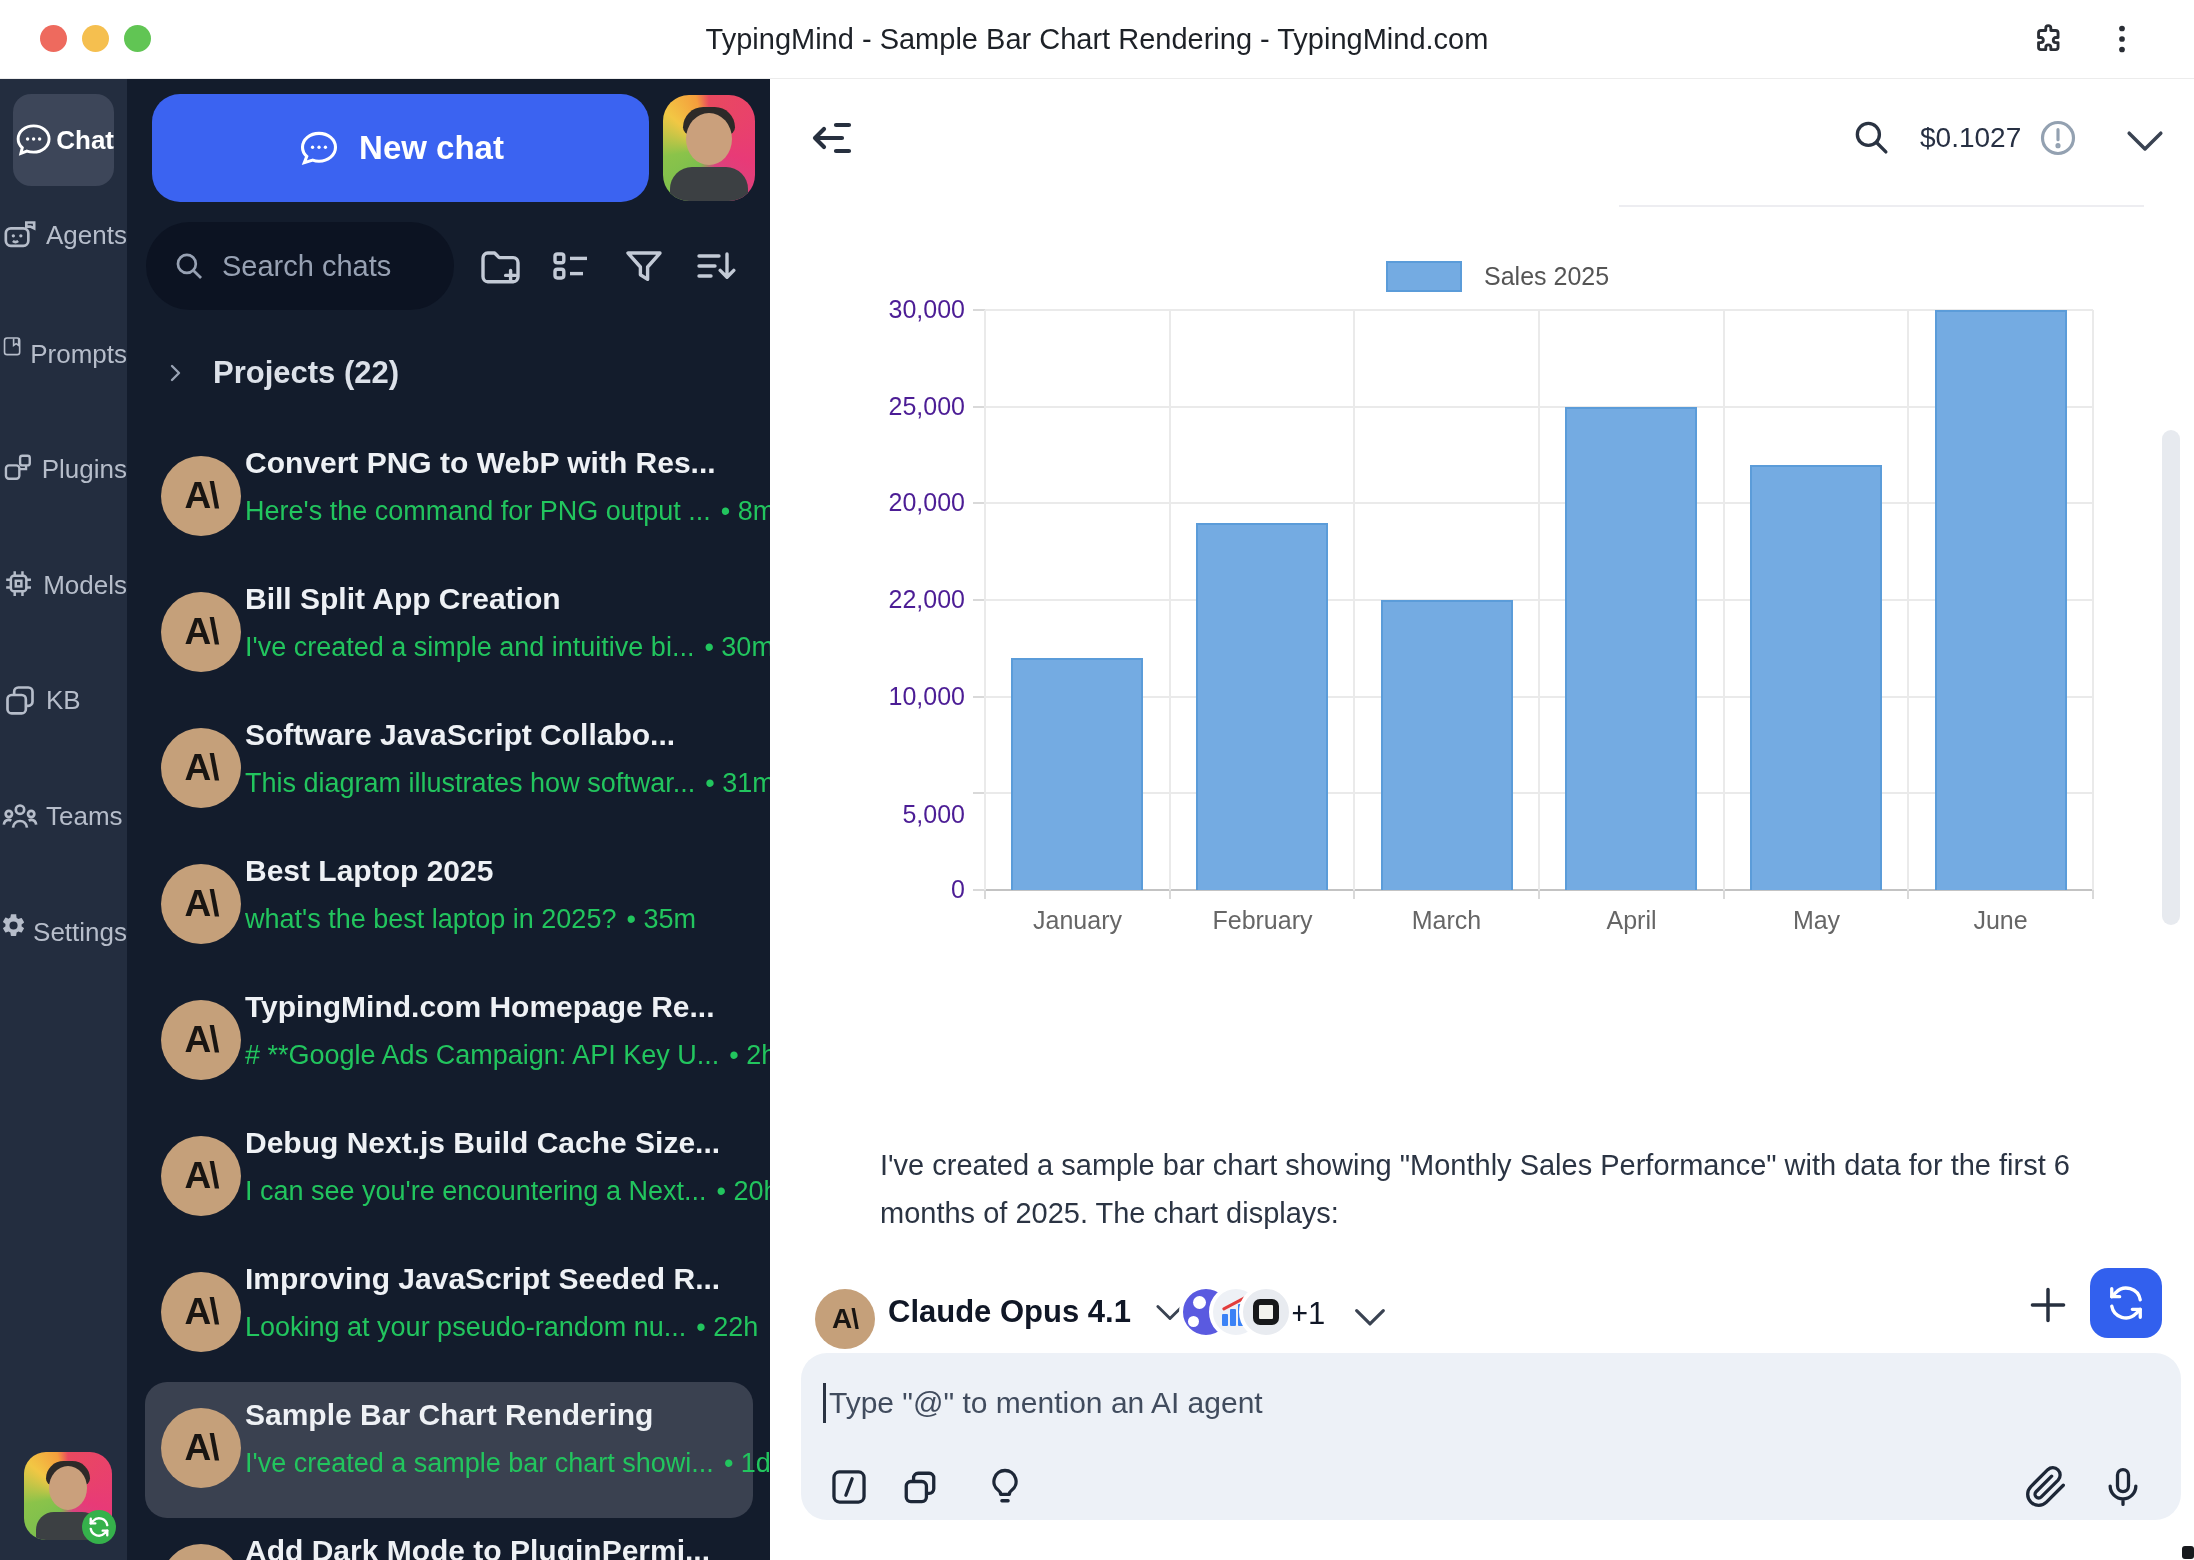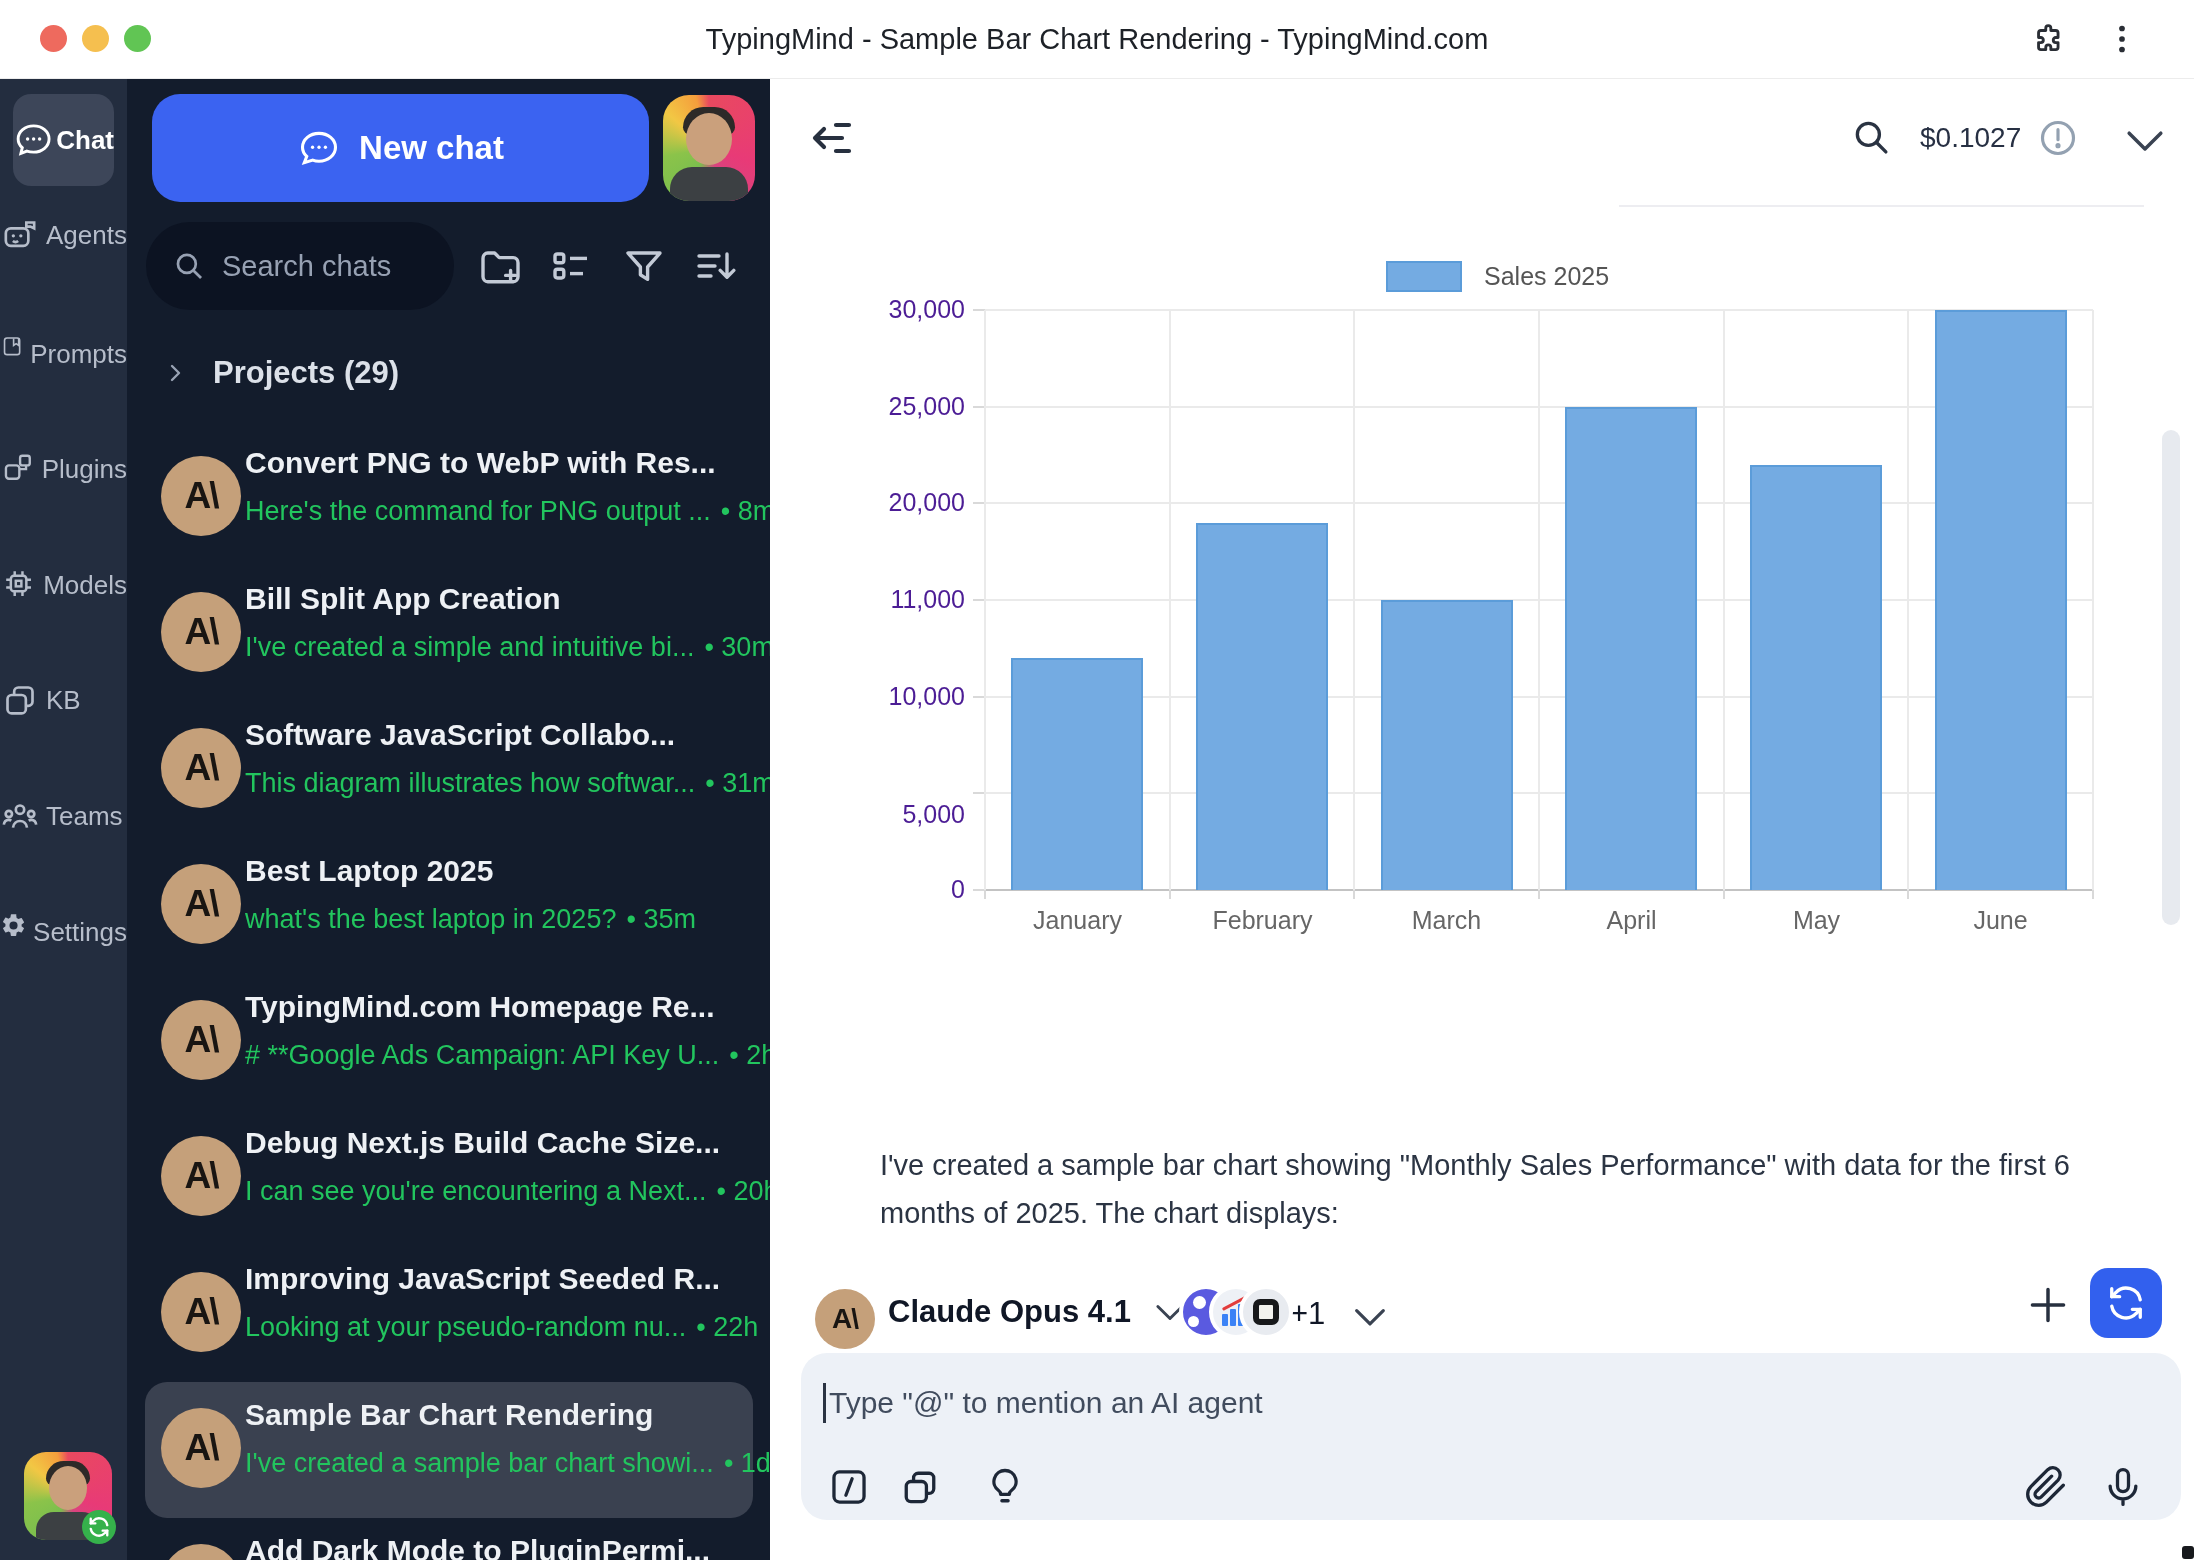--- a/index.html
+++ b/index.html
@@ -283,21 +283,21 @@
         <path d="M4 7h10M4 12h8M4 17h6M18 6v11.5M14.6 14.2l3.4 3.4 3.4-3.4"></path>
       </svg>
     </div>
 
     <div class="projects">
       <span>
         <svg width="24" height="24" viewBox="0 0 24 24" fill="none" stroke="#98a2b3" stroke-width="2.4" stroke-linecap="round" stroke-linejoin="round">
           <path d="M9 5l7 7-7 7"></path>
         </svg>
         </span>
-      <span>Projects (29)</span>
+      <span>Projects (22)</span>
     </div>
 
     <div class="chat-item" style="top:352px">
       <div class="ci-avatar">
           <span>A\</span>
         </div>
       <div class="ci-title">Convert PNG to WebP with Res...</div>
       <div class="ci-sub"><span>Here's the command for PNG output ...</span><span class="ci-time">• 8m</span></div>
     </div>
     <div class="chat-item" style="top:488px">
@@ -392,21 +392,21 @@
           <div class="ytick" style="left: -12px; top: 579px; width: 12px; height: 2px;"></div>
           <div class="ylab" style="left: -170px; top: 565px;">0</div>
           <div class="hgrid" style="left: 0px; top: 482.333px; width: 1108px; height: 2px;"></div>
           <div class="ytick" style="left: -12px; top: 482.333px; width: 12px; height: 2px;"></div>
           <div class="ylab" style="left: -170px; top: 468.333px; margin-top: 22px;">5,000</div>
           <div class="hgrid" style="left: 0px; top: 385.667px; width: 1108px; height: 2px;"></div>
           <div class="ytick" style="left: -12px; top: 385.667px; width: 12px; height: 2px;"></div>
           <div class="ylab" style="left: -170px; top: 371.667px;">10,000</div>
           <div class="hgrid" style="left: 0px; top: 289px; width: 1108px; height: 2px;"></div>
           <div class="ytick" style="left: -12px; top: 289px; width: 12px; height: 2px;"></div>
-          <div class="ylab" style="left: -170px; top: 275px;">11,000</div>
+          <div class="ylab" style="left: -170px; top: 275px;">22,000</div>
           <div class="hgrid" style="left: 0px; top: 192.333px; width: 1108px; height: 2px;"></div>
           <div class="ytick" style="left: -12px; top: 192.333px; width: 12px; height: 2px;"></div>
           <div class="ylab" style="left: -170px; top: 178.333px;">20,000</div>
           <div class="hgrid" style="left: 0px; top: 95.6667px; width: 1108px; height: 2px;"></div>
           <div class="ytick" style="left: -12px; top: 95.6667px; width: 12px; height: 2px;"></div>
           <div class="ylab" style="left: -170px; top: 81.6667px;">25,000</div>
           <div class="hgrid" style="left: 0px; top: -1px; width: 1108px; height: 2px;"></div>
           <div class="ytick" style="left: -12px; top: -1px; width: 12px; height: 2px;"></div>
           <div class="ylab" style="left: -170px; top: -15px;">30,000</div>
           <div class="vgrid" style="left: -1px; top: 0px; width: 2px; height: 580px;"></div>

